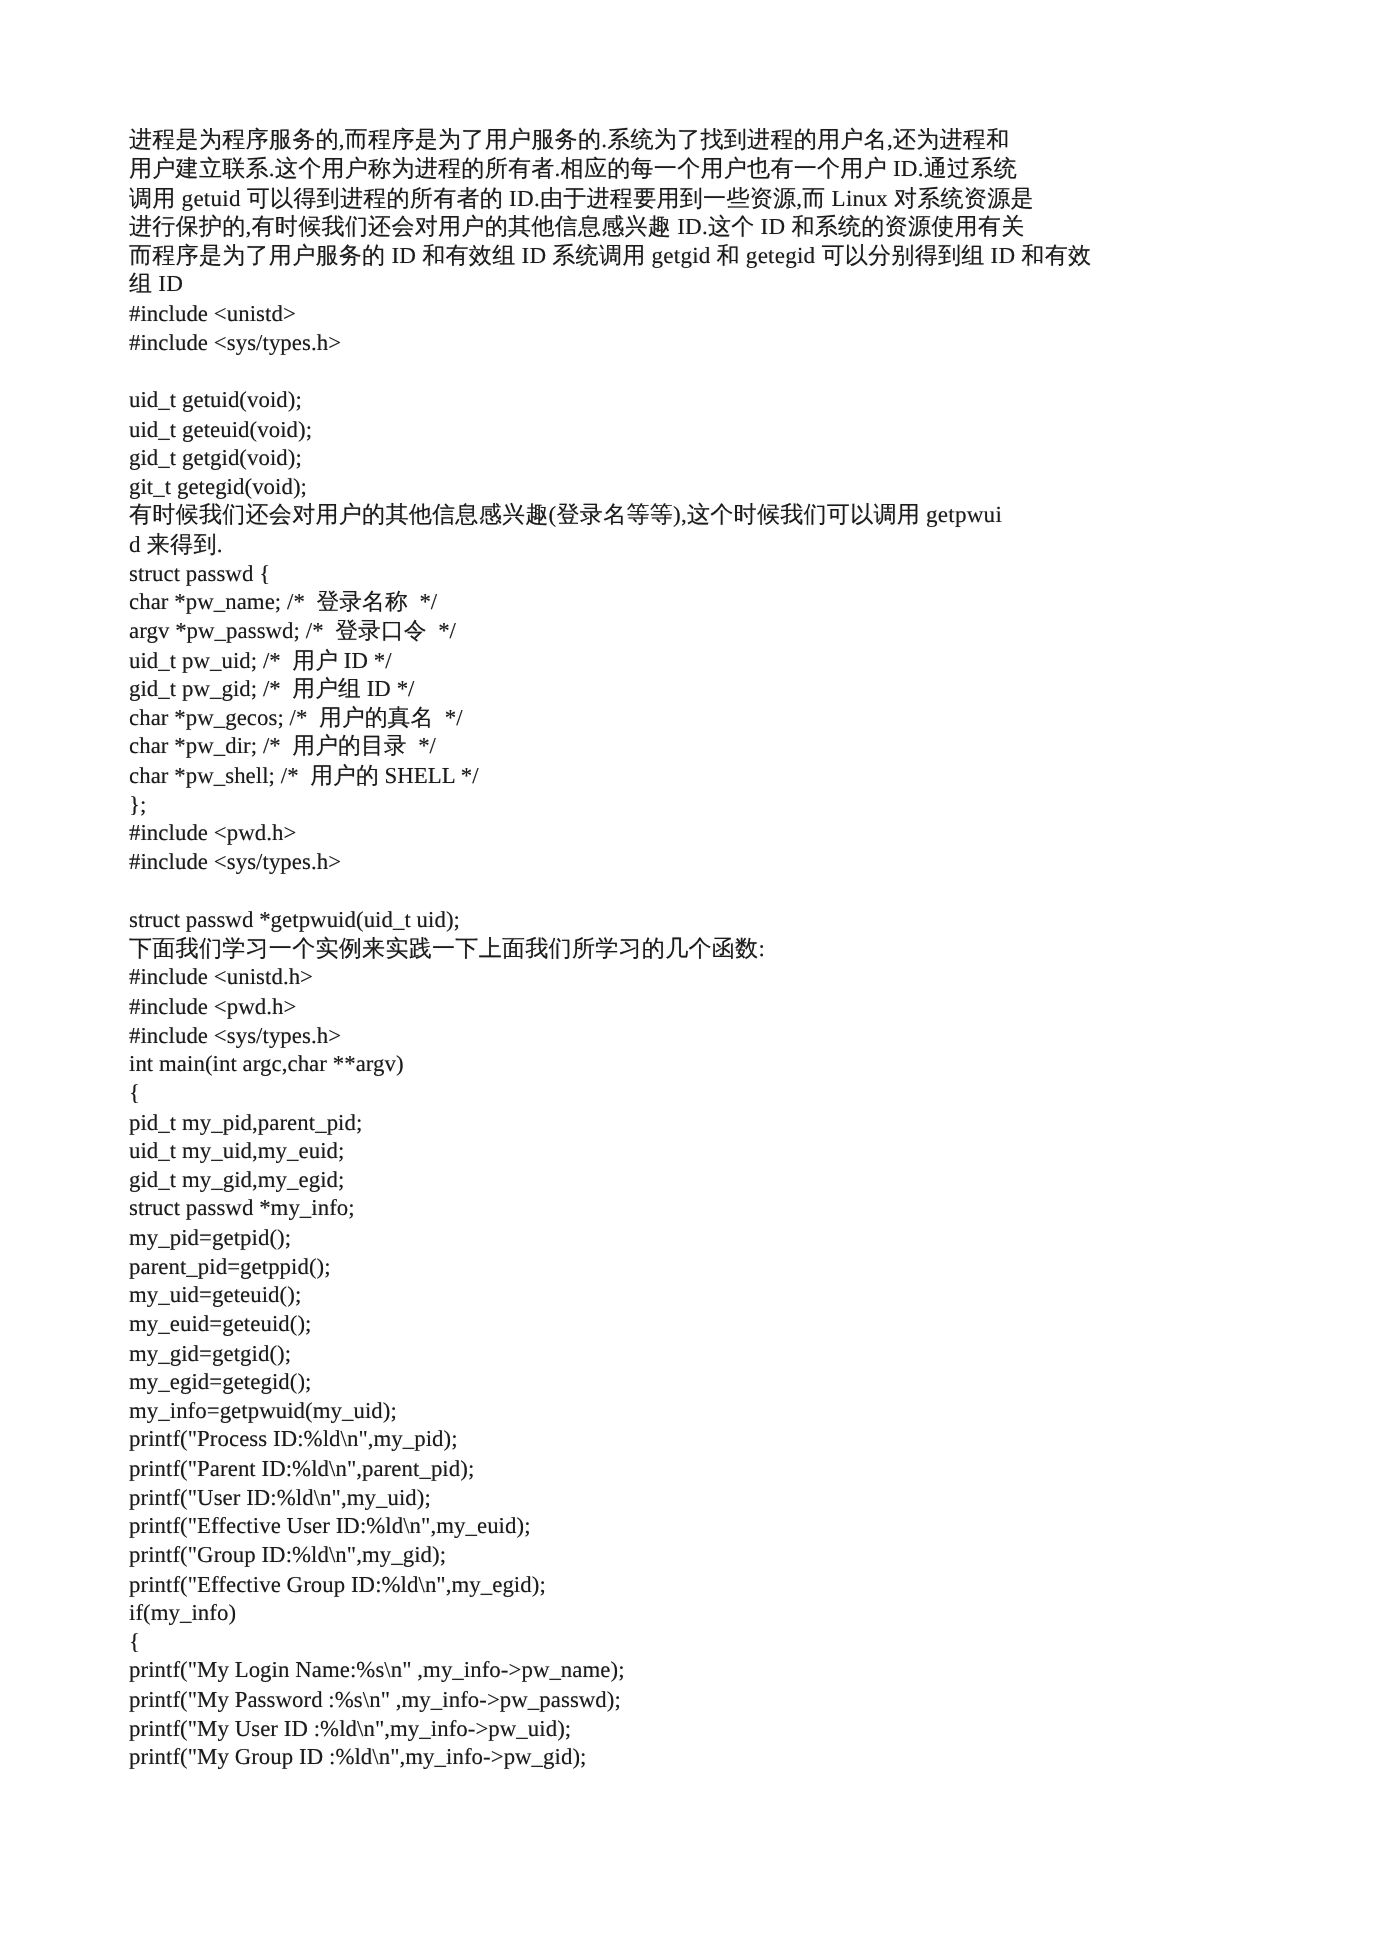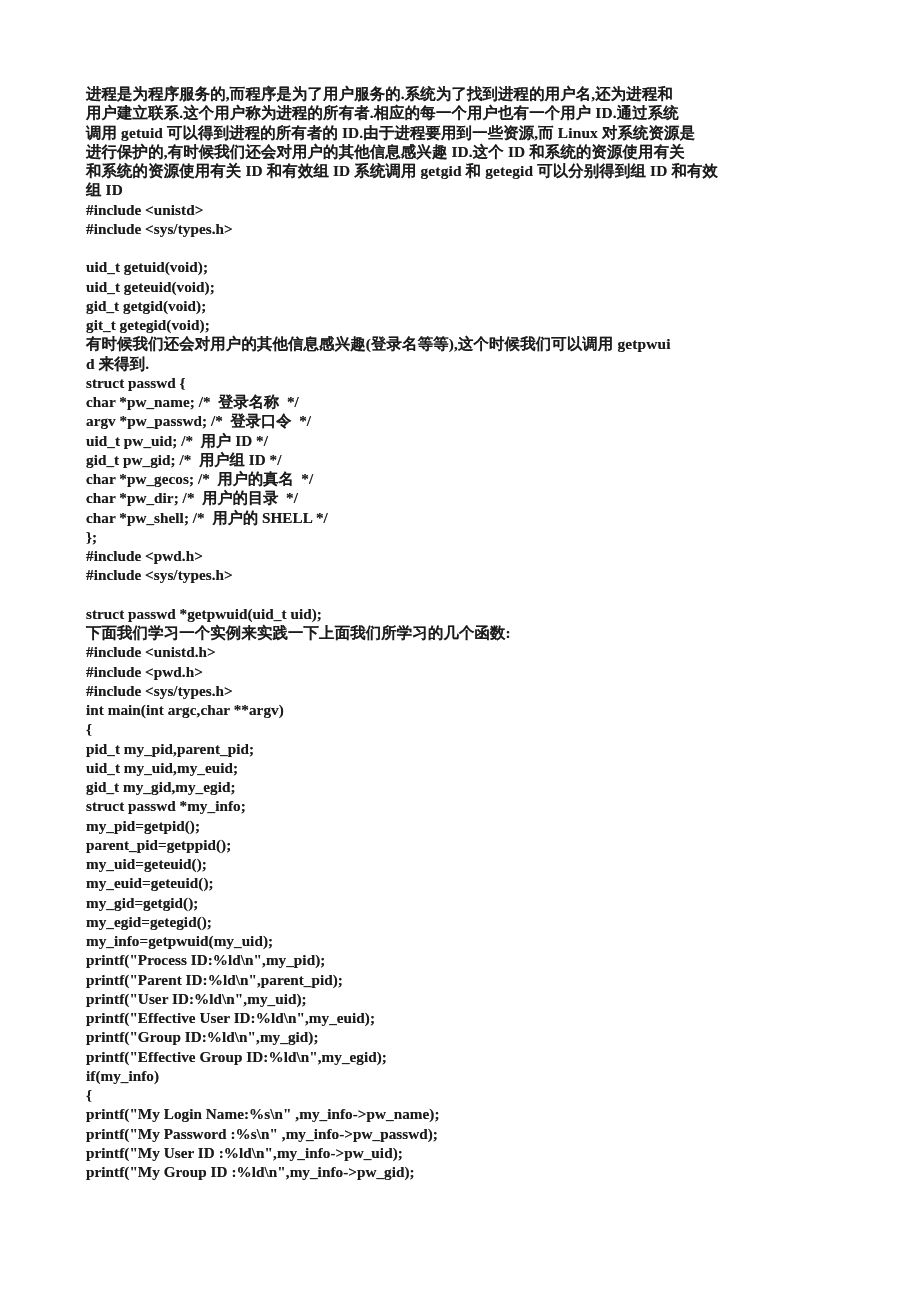--- a/index.html
+++ b/index.html
@@ -35,21 +35,20 @@
 
   .line {
     font-size: 15.2px;
     line-height: 19.25px;
     white-space: pre-wrap;
     word-break: normal;
     letter-spacing: 0.05px;
     color: #1b1b1b;
     
     text-shadow: 0 0 0.45px rgba(40,40,40,0.55);
-    font-weight: bold;
   }
 
   .line.blank {
     height: 19.25px;
   }
 
   
   .line.cjk {
     font-size: 15.4px;
     letter-spacing: 0.15px;
@@ -57,21 +56,21 @@
 </style>
 </head>
 <body>
 
 <div id="page" style="background: rgb(255, 255, 255);">
   <div id="doc-body" style="color: rgb(27, 27, 27);">
       <div class="line cjk">进程是为程序服务的,而程序是为了用户服务的.系统为了找到进程的用户名,还为进程和</div>
       <div class="line cjk">用户建立联系.这个用户称为进程的所有者.相应的每一个用户也有一个用户 ID.通过系统</div>
       <div class="line cjk">调用 getuid 可以得到进程的所有者的 ID.由于进程要用到一些资源,而 Linux 对系统资源是</div>
       <div class="line cjk">进行保护的,有时候我们还会对用户的其他信息感兴趣 ID.这个 ID 和系统的资源使用有关</div>
-      <div class="line cjk">和系统的资源使用有关 ID 和有效组 ID 系统调用 getgid 和 getegid 可以分别得到组 ID 和有效</div>
+      <div class="line cjk">而程序是为了用户服务的 ID 和有效组 ID 系统调用 getgid 和 getegid 可以分别得到组 ID 和有效</div>
       <div class="line cjk">组 ID</div>
       <div class="line">#include &lt;unistd&gt;</div>
       <div class="line">#include &lt;sys/types.h&gt;</div>
       <div class="line blank"></div>
       <div class="line">uid_t getuid(void);</div>
       <div class="line">uid_t geteuid(void);</div>
       <div class="line">gid_t getgid(void);</div>
       <div class="line">git_t getegid(void);</div>
       <div class="line cjk">有时候我们还会对用户的其他信息感兴趣(登录名等等),这个时候我们可以调用 getpwui</div>
       <div class="line cjk">d 来得到.</div>

